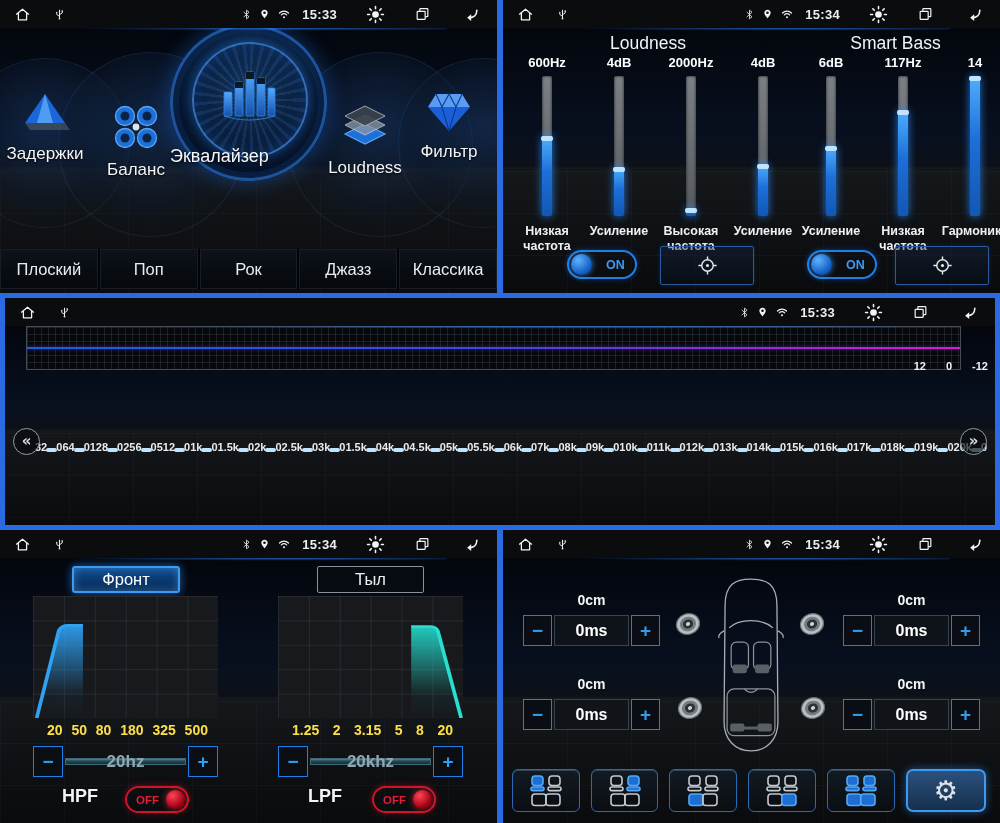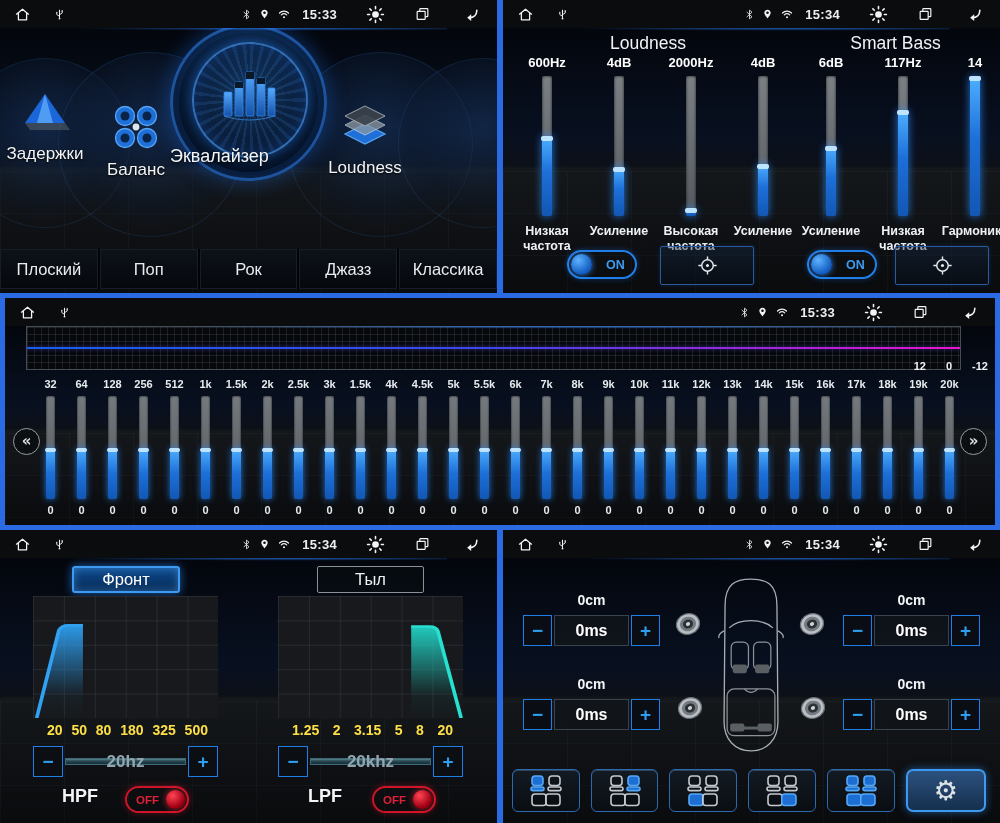--- a/index.html
+++ b/index.html
@@ -112,21 +112,21 @@
     background-color:#06080b;box-sizing:border-box;
     background-image:linear-gradient(rgba(95,105,115,.25) 1px,transparent 1px),
                      linear-gradient(90deg,rgba(95,105,115,.25) 1px,transparent 1px);
     background-size:7px 7px;}
   .gline{position:absolute;left:0;right:0;top:50%;height:2px;margin-top:-1px;
     background:linear-gradient(90deg,#1560e8 0%,#3f46e8 50%,#a524dc 80%,#ea14c8 100%);
     box-shadow:0 0 4px rgba(90,70,230,.6);}
   .gscale{position:absolute;right:7px;top:24px;height:50px;display:flex;flex-direction:row;
     justify-content:space-between;align-items:flex-end;font-size:11px;font-weight:bold;color:#eef1f3;gap:20px;}
   .bands{position:absolute;left:30px;right:30px;top:80px;bottom:7px;display:flex;}
-  .band{flex:1;display:flex;flex-direction:column;align-items:center;cursor:pointer;}
+  .band{flex:1;display:flex;flex-direction:row;align-items:center;cursor:pointer;}
   .bf{height:14px;font-size:11px;font-weight:bold;color:#e8ebee;}
   .btrack{position:relative;width:9px;flex:1;margin:4px 0 5px 0;border-radius:2px;
     background:linear-gradient(180deg,#74797e 0%,#53575c 100%);box-shadow:inset 0 0 2px #000;}
   .bfill{position:absolute;left:0;right:0;bottom:0;height:50%;border-radius:2px;
     background:linear-gradient(180deg,#4fb0ff 0%,#1d6fd8 50%,#1257b4 100%);
     box-shadow:0 0 7px rgba(40,140,255,.8);}
   .bfill::before{content:"";position:absolute;left:-1px;right:-1px;top:0;height:4px;background:#bfe4ff;border-radius:2px;filter:blur(.5px);}
   .bv{height:14px;font-size:11px;font-weight:bold;color:#e8ebee;}
   .chev{position:absolute;top:130px;width:27px;height:27px;border:1.5px solid #979da3;border-radius:50%;
     background:rgba(8,10,14,.65);color:#d8dde1;font-size:15px;font-weight:bold;line-height:25px;
@@ -347,20 +347,28 @@
 
     <div class="car-item ci-loudness">
       <svg class="ci-ico" width="50" height="48" viewBox="0 0 50 48">
         <polygon points="25,22 45,32 25,42 5,32" fill="#1e6fd8" stroke="#58a6f5" stroke-width="1.2"></polygon>
         <polygon points="25,13 45,23 25,33 5,23" fill="#8e99a2" opacity="0.75" stroke="#cfd6db" stroke-width="1"></polygon>
         <polygon points="25,4 45,14 25,24 5,14" fill="#3b434b" opacity="0.9" stroke="#aab3ba" stroke-width="1"></polygon>
       </svg>
       <div class="lbl">Loudness</div>
     </div>
 
+    <div class="car-item ci-filter">
+      <svg class="ci-ico" width="48" height="44" viewBox="0 0 48 44">
+        <polygon points="11,4 37,4 45,17 3,17" fill="#5a9cf2"></polygon>
+        <polygon points="3,17 45,17 24,41" fill="#1b5fd8"></polygon>
+        <path d="M11,4 L17,17 L24,41 M37,4 L31,17 L24,41 M17,17 L24,4 L31,17" stroke="#0c3a8c" stroke-width="1.1" fill="none"></path>
+      </svg>
+      <div class="lbl">Фильтр</div>
+    </div>
 
     <div class="presets">
 
     <div class="preset">
         <span>Плоский</span>
       </div>
         <div class="preset">
         <span>Поп</span>
       </div>
         <div class="preset">

